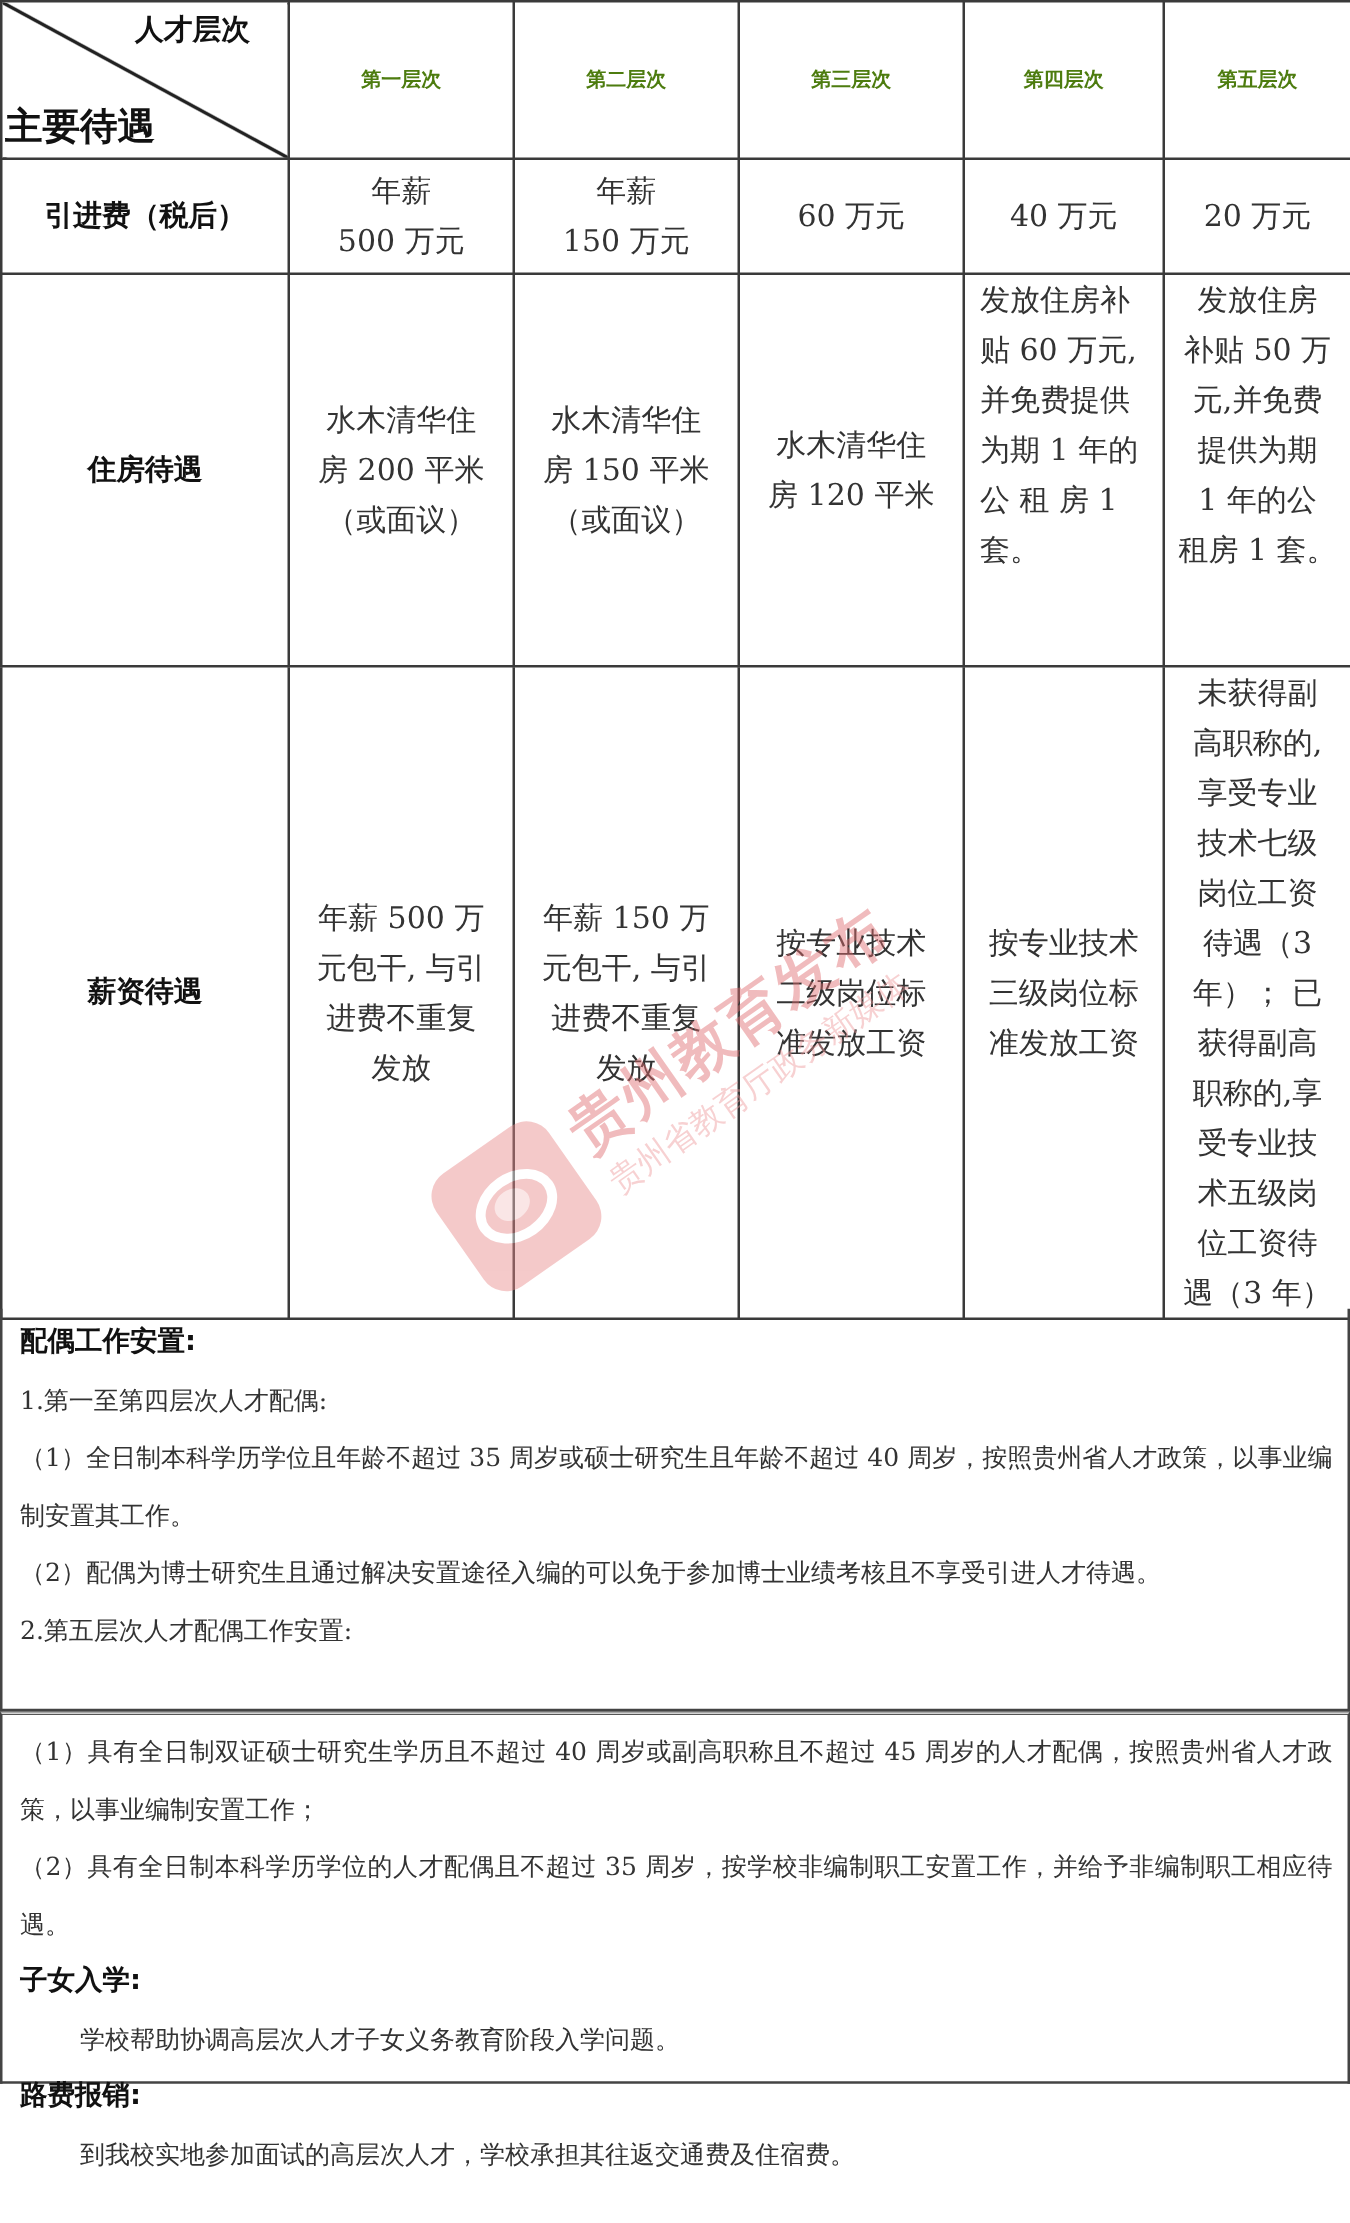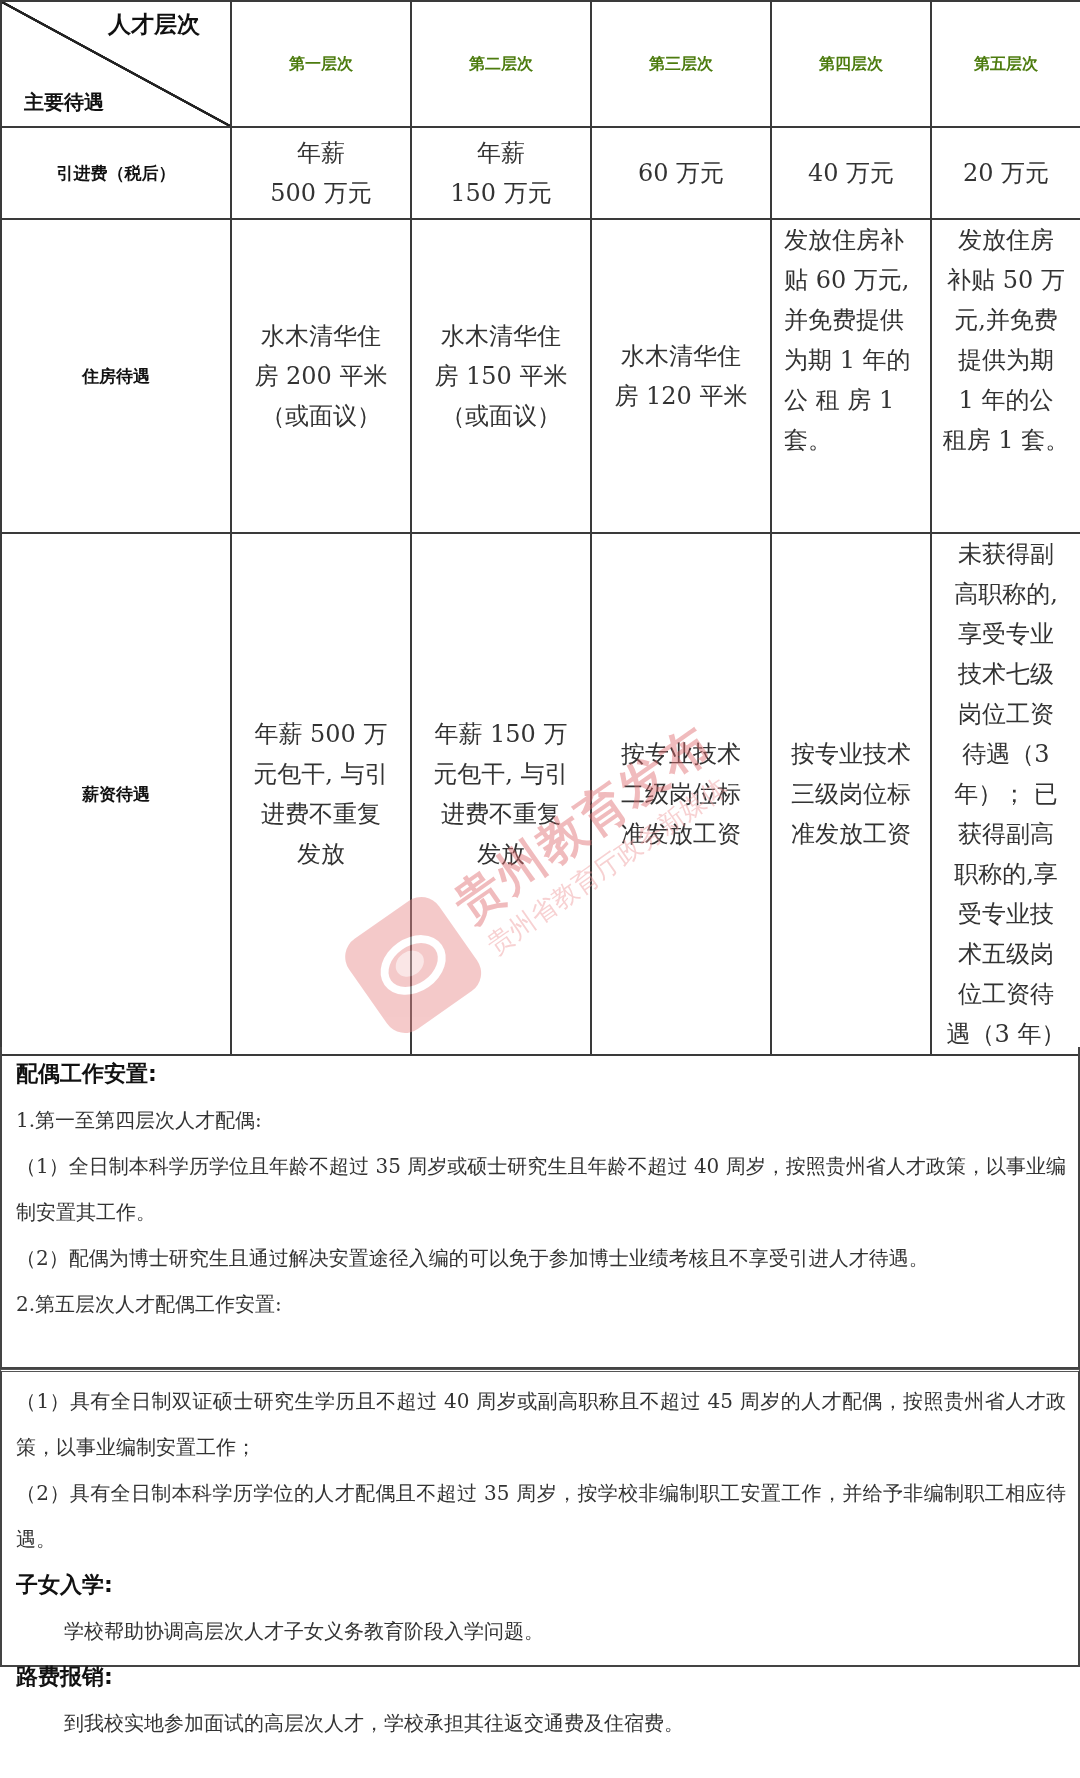--- a/index.html
+++ b/index.html
@@ -39,21 +39,21 @@
     }
     table.benefits th.col-head {
       font-family: "DejaVu Sans", "Liberation Sans", sans-serif;
       font-weight: bold;
       font-size: 16px;
       color: #4d7c0f;
     }
     table.benefits td.row-head {
       font-family: "DejaVu Sans", "Liberation Sans", sans-serif;
       font-weight: bold;
-      font-size: 17px;
+      font-size: 23px;
       color: #111;
       margin-left: 36px;
     }
     .corner {
       position: relative;
       padding: 0 !important;
       background: linear-gradient(to top right, transparent calc(50% - 1.5px), #222 calc(50% - 1px), #222 calc(50% + 1px), transparent calc(50% + 1.5px));
     }
     .corner-cell-wrap {
       position: relative;
@@ -70,25 +70,25 @@
       right: 30px;
       top: 6px;
       font-family: "DejaVu Sans", "Liberation Sans", sans-serif;
       font-weight: bold;
       font-size: 23px;
       color: #111;
       line-height: 32px;
     }
     .corner .bottom-label {
       position: absolute;
-      left: 22px;
+      left: 2px;
       bottom: 8px;
       font-family: "DejaVu Sans", "Liberation Sans", sans-serif;
       font-weight: bold;
-      font-size: 20px;
+      font-size: 30px;
       color: #111;
       line-height: 32px;
     }
     tr.r-head { height: 126px; }
     tr.r-fee { height: 92px; }
     tr.r-house { height: 314px; }
     tr.r-salary { height: 515px; }
 
     .cell-text { white-space: pre-line; }
     .left-align { text-align: left !important; }

